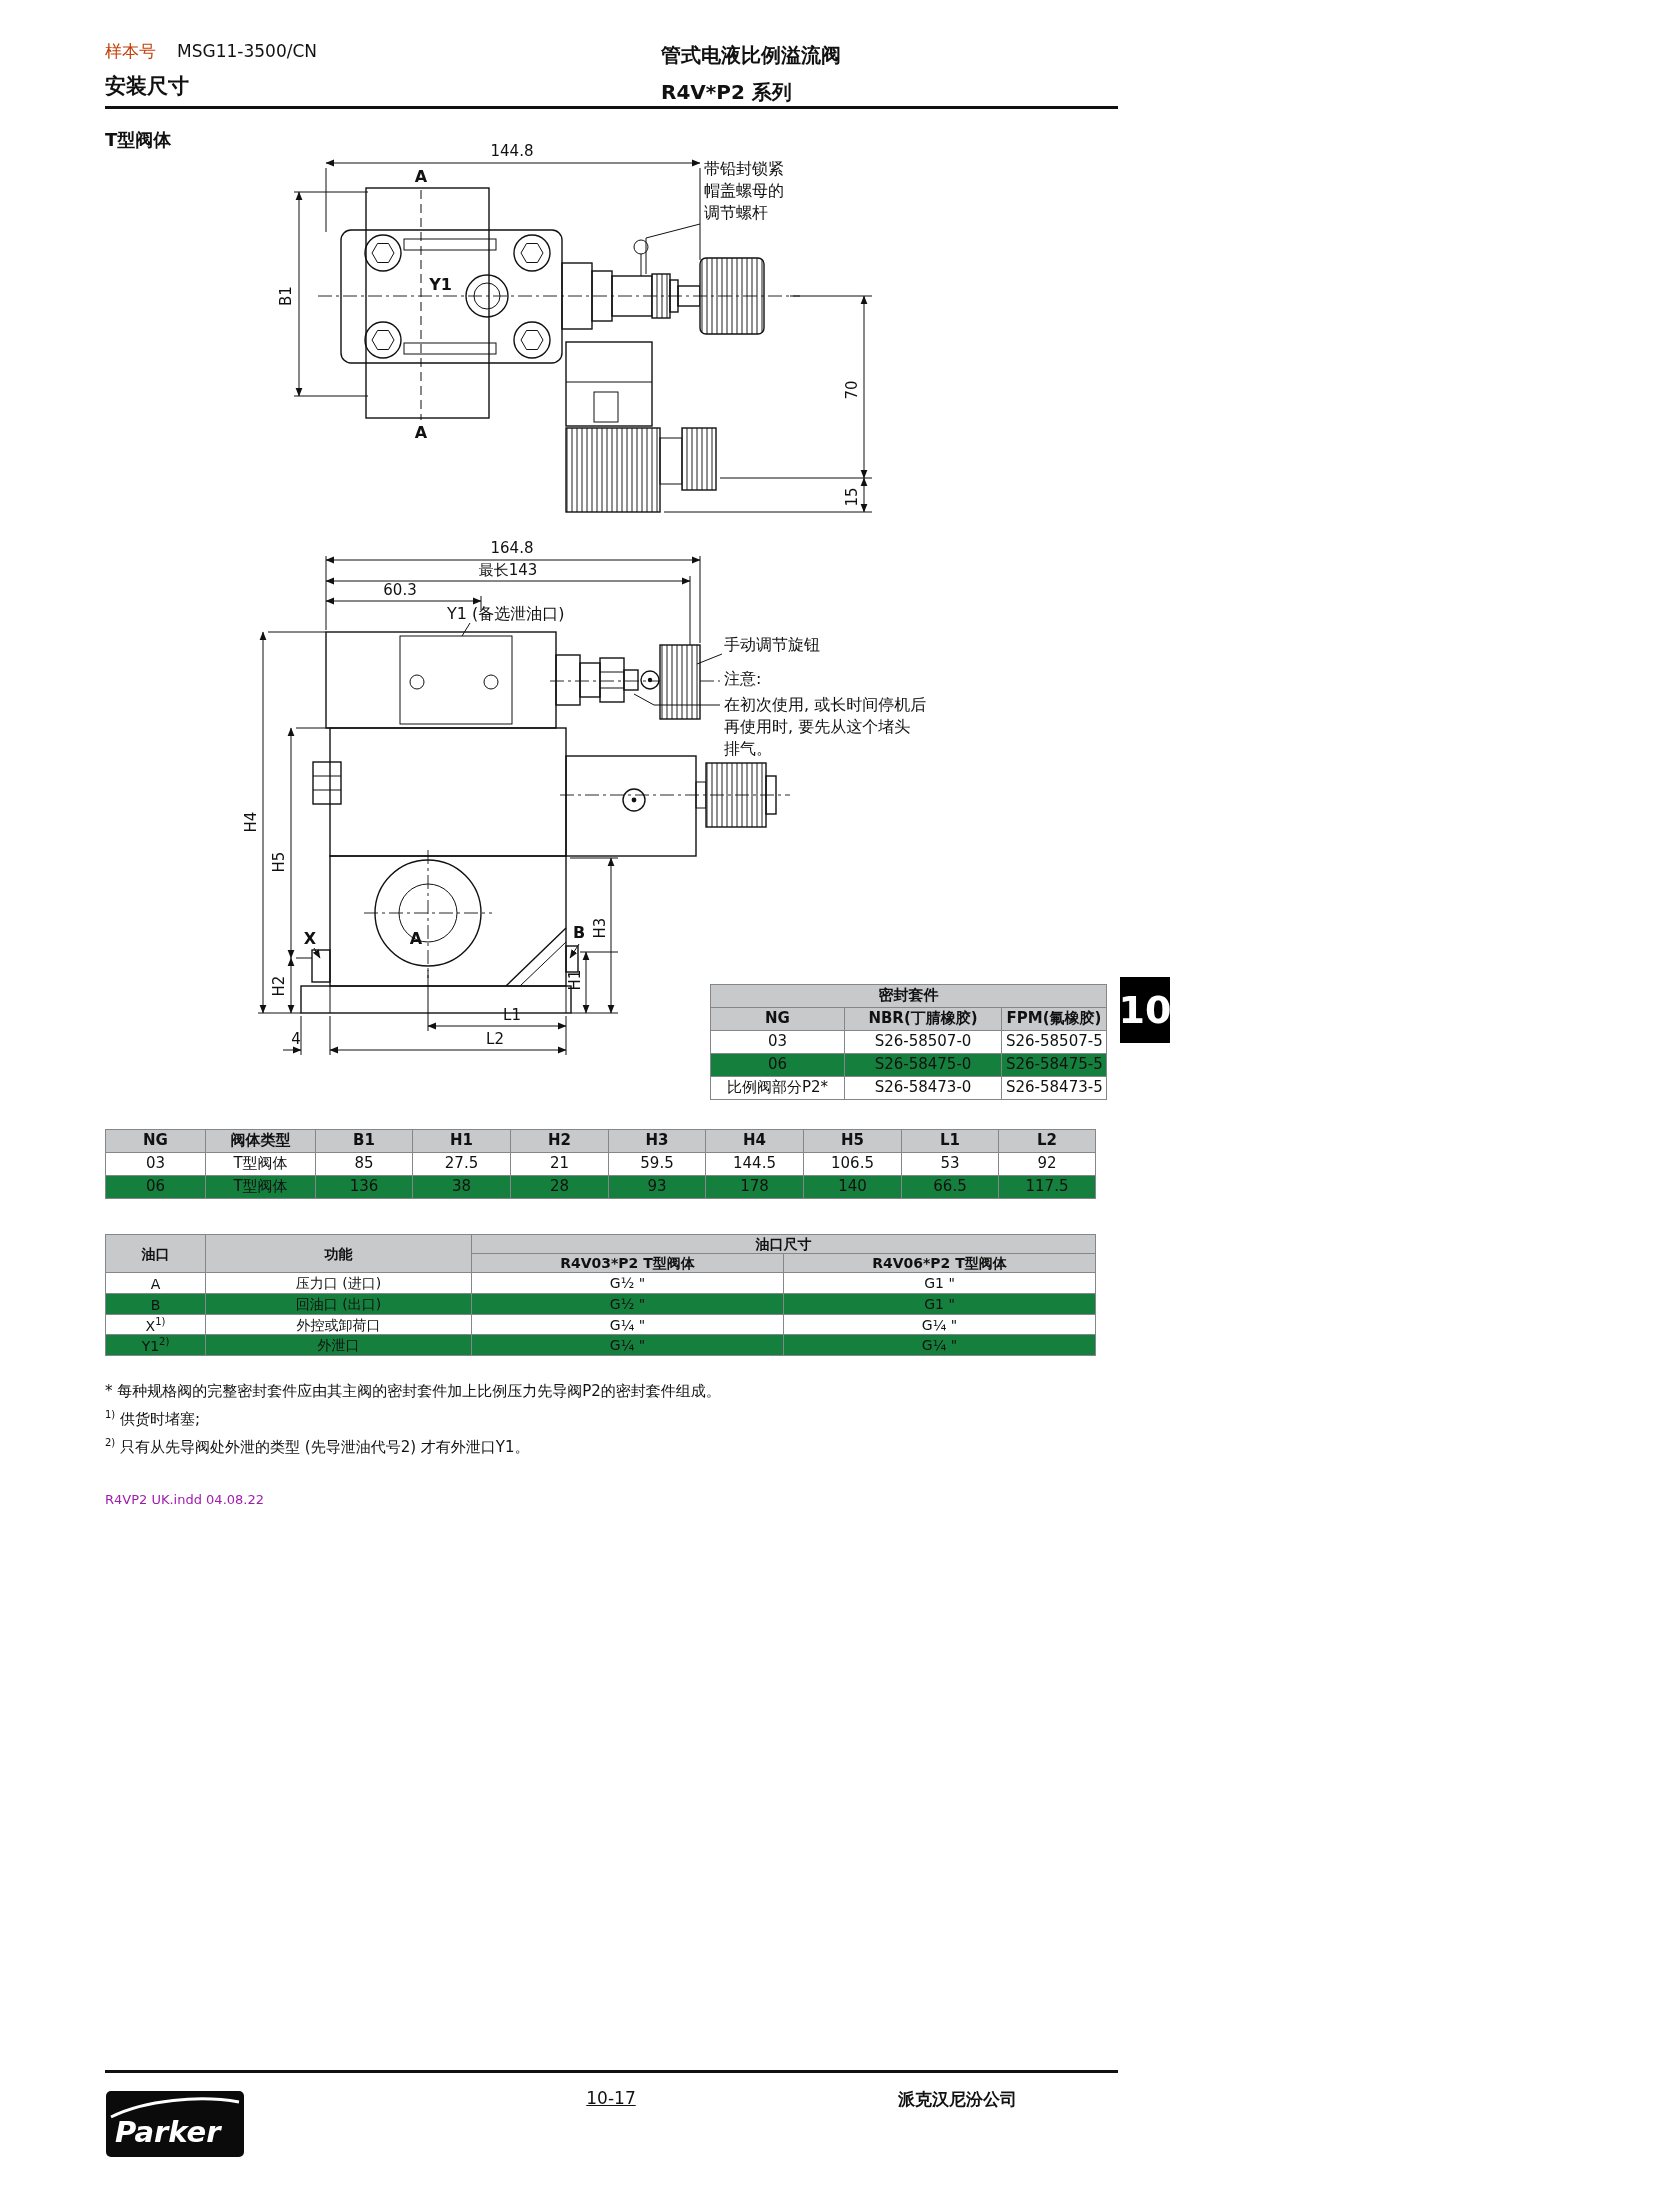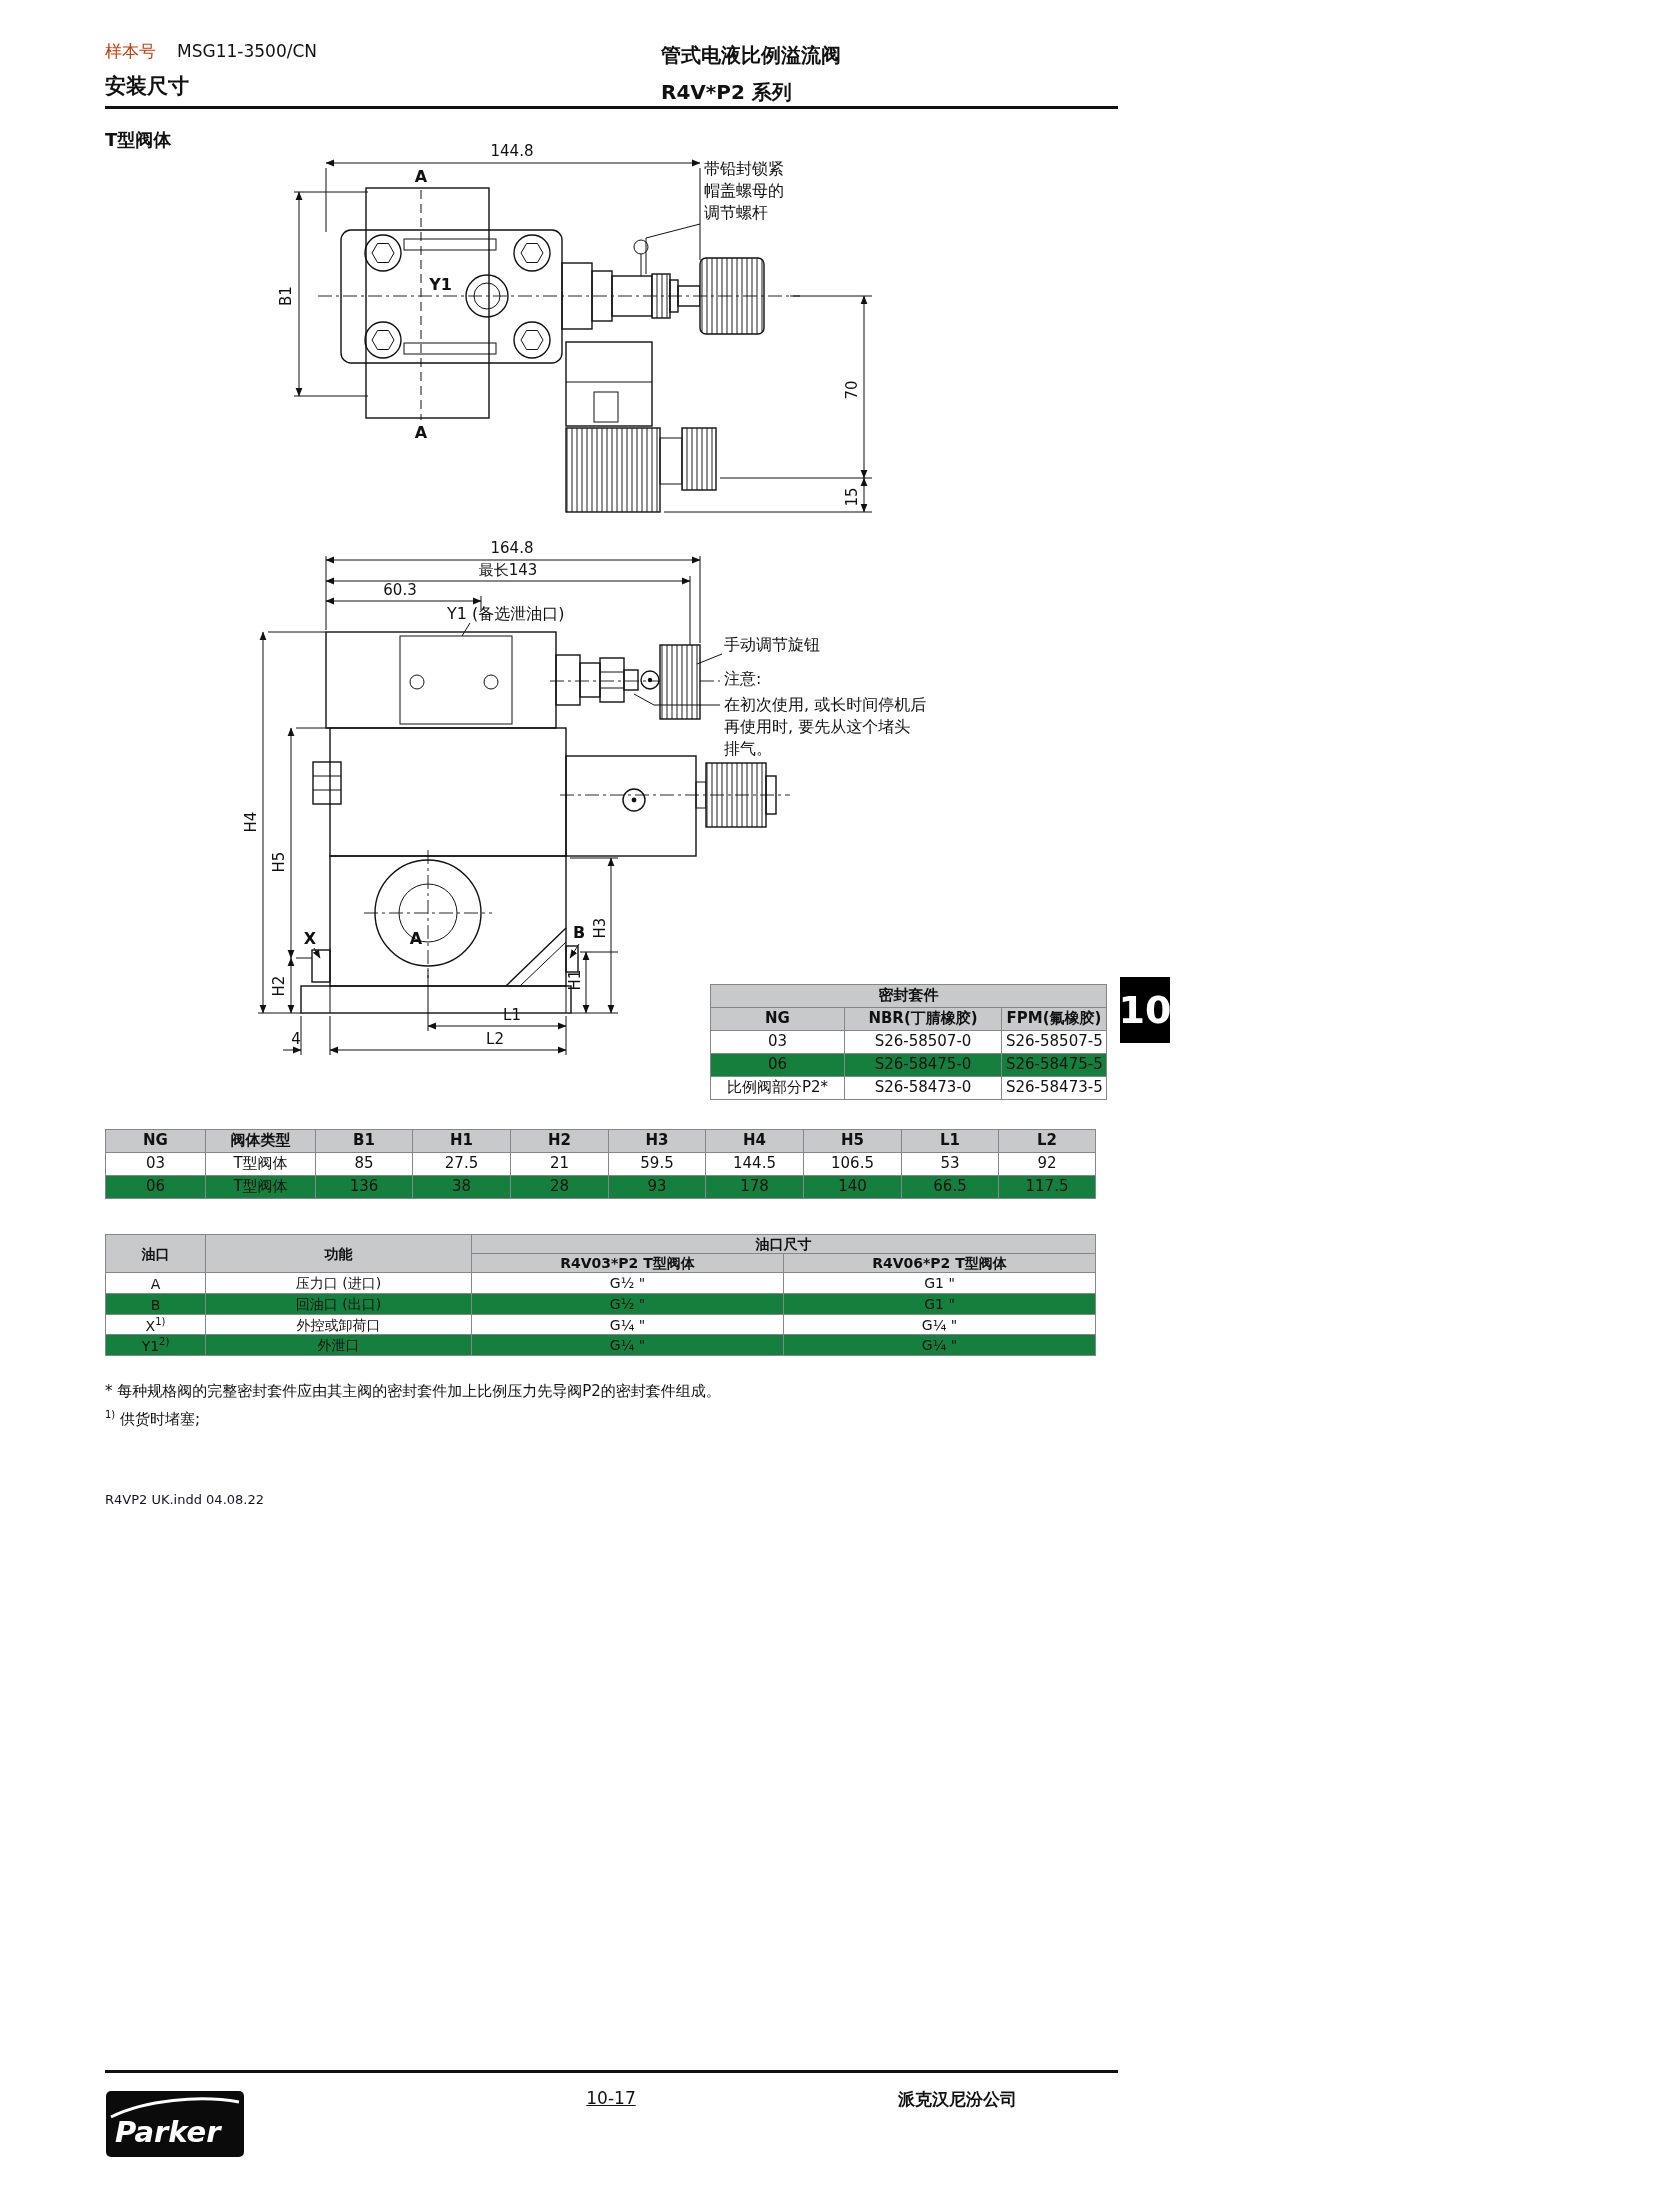--- a/index.html
+++ b/index.html
@@ -20,21 +20,21 @@
   table.dt th, table.dt td { border:1px solid #85868a; text-align:center; padding:1px 4px; height:23px; line-height:1.15; overflow:hidden; white-space:nowrap; }
   table.dt th { background:#c8c9cb; font-weight:bold; }
   table.dt tr.alt td { background:#15803d; }
   table.pt th, table.pt td { height:18px; font-size:14px; }
 
   .sup { font-size:10px; vertical-align:super; }
   .chapter-tab { background:#000; color:#fff; font-size:38px; font-weight:bold;
                  display:flex; align-items:center; justify-content:center; }
   .footnotes { font-size:15px; line-height:23px; }
   .fsup { font-size:10px; vertical-align:super; }
-  .file-note { font-size:13px; color:#0f172a; }
+  .file-note { font-size:13px; color:#a21caf; }
   .page-num { font-size:17px; text-align:center; }
   .company { font-size:17px; font-weight:bold; }
 
   svg text { font-family:"DejaVu Sans","Liberation Sans",sans-serif; }
   .dlabel { font-size:15px; fill:#111; }
   .blabel { font-size:16px; font-weight:bold; fill:#111; }
   .nlabel { font-size:16px; fill:#111; }
   .ol   { fill:none; stroke:#111; stroke-width:1.4; }
   .thin { fill:none; stroke:#111; stroke-width:1; }
   .dim  { fill:none; stroke:#111; stroke-width:1; }
@@ -374,20 +374,23 @@
     </tbody>
   </table>
 
   <div class="abs footnotes" style="left:105px; top:1380px; width:1000px;">
     <div>
       <span>*</span> <span>每种规格阀的完整密封套件应由其主阀的密封套件加上比例压力先导阀P2的密封套件组成。</span>
     </div>
     <div>
       <span class="fsup">1)</span> <span>供货时堵塞;</span>
     </div>
+    <div>
+      <span class="fsup">2)</span> <span>只有从先导阀处外泄的类型 (先导泄油代号2) 才有外泄口Y1。</span>
+    </div>
   </div>
 
   <div class="abs file-note" style="left:105px; top:1492px;">R4VP2 UK.indd   04.08.22</div>
 
   <div class="abs rule" style="left:105px; top:2070px; width:1013px; height:3px;"></div>
 
   <div class="abs" style="left:105px; top:2090px;">
     <svg width="140" height="68" viewBox="0 0 140 68">
       <rect x="1" y="1" width="138" height="66" rx="5" fill="#0b0b0b"></rect>
       <path d="M6 27 C 40 10, 95 5, 134 12" stroke="#fff" stroke-width="3" fill="none"></path>

